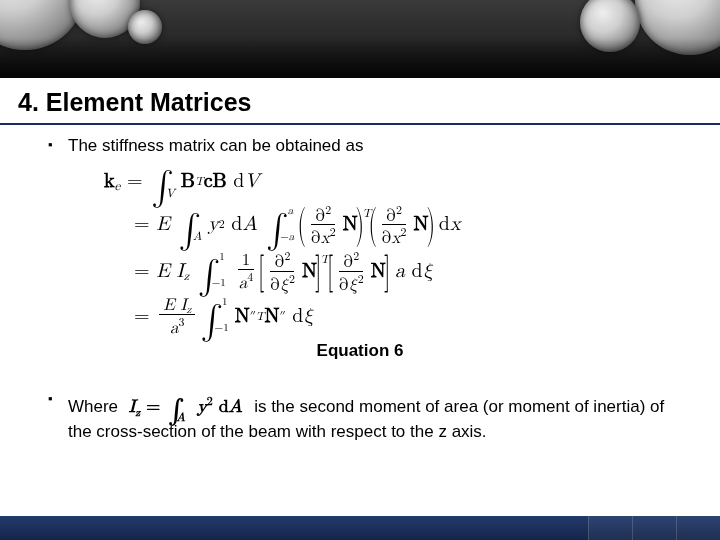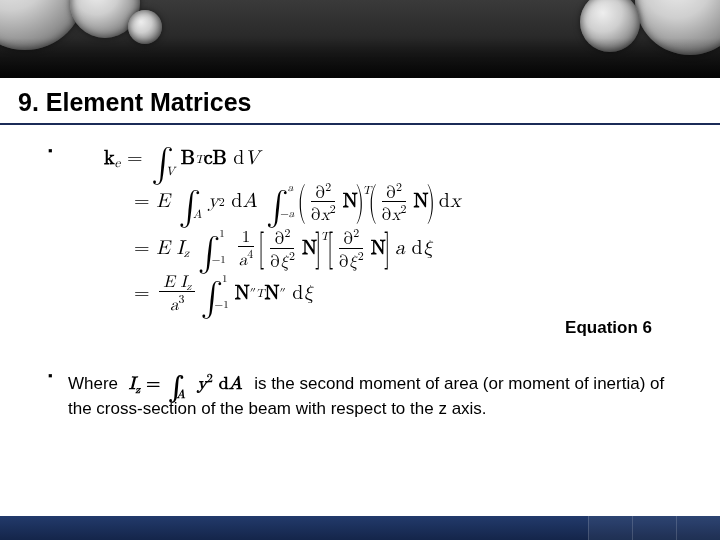--- a/index.html
+++ b/index.html
@@ -93,21 +93,21 @@
   .brack-big {
     display:inline-flex; align-items:center;
     font-size: 38px;
     line-height: 0;
     transform: scaleX(.6);
     margin: 0 -4px;
   }
   .group { display:inline-flex; align-items:center; }
   .group .sup-after { font-size: 12px; font-style: italic; align-self: flex-start; margin-top: 3px; margin-left:1px;}
   .eq-label {
-    text-align: right;
+    text-align: center;
     font-family: Arial, Helvetica, sans-serif;
     font-size: 17px;
     font-weight: bold;
     color: #000;
     margin: 2px 40px 0 0;
   }
   .inline-eq {
     font-family: "Cambria Math","Latin Modern Math","STIX Two Math","Times New Roman",serif;
     font-size: 18px;
     padding: 0 6px;
@@ -133,26 +133,27 @@
 <div class="banner">
   <div class="gear g1"></div>
   <div class="gear g2"></div>
   <div class="gear g3"></div>
   <div class="gear g4"></div>
   <div class="gear g5"></div>
   <div class="shade"></div>
 </div>
 
 <div class="title-bar">
-  <h1>9. Element Matrices</h1>
+  <h1>4. Element Matrices</h1>
 </div>
 
 <div class="content">
   <ul class="bullets">
     <li>
+      <span>The stiffness matrix can be obtained as</span>
 
       <div class="eq-block">
 
         <div class="eq-row" title="k_e = \int_V B^T c B dV">
           <span class="bold">k</span><span class="it" style="font-size:13px;position:relative;top:5px;">e</span>
           &nbsp;=&nbsp;
           <span class="intg">∫</span><span class="lim-subV">V</span>
           <span class="bold">B</span><span class="sup it">T</span><span class="bold">cB</span>&nbsp;d<span class="it">V</span>
         </div>
 

